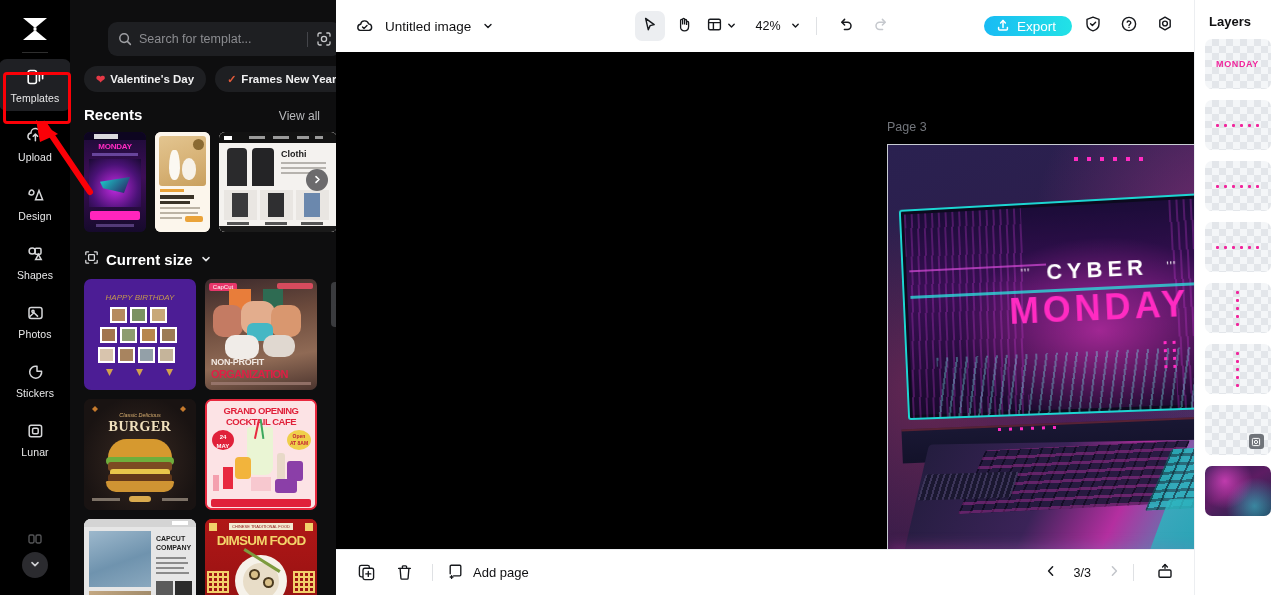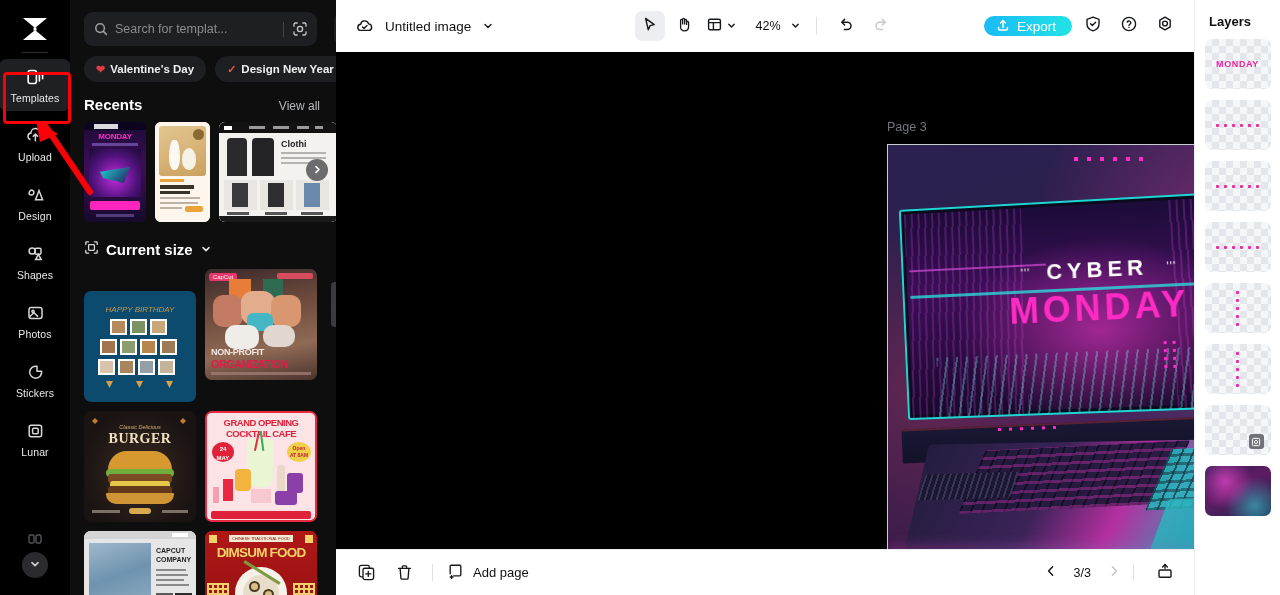--- a/index.html
+++ b/index.html
@@ -42,21 +42,21 @@
     position: absolute; left: 3px; top: 72px; width: 68px; height: 52px;
     border: 3px solid #fb0007; border-radius: 4px; pointer-events: none; z-index: 40;
   }
   .annot-arrow { position: absolute; left: 22px; top: 118px; width: 80px; height: 78px; z-index: 40; pointer-events: none;}
 
   
   .panel {
     width: 266px; height: 595px; flex: 0 0 266px;
     background: #0e0e0f; position: relative; overflow: hidden;
   }
-  .panel-search-row { display:flex; align-items:center; gap: 17px; padding: 12px 14px 0 14px; }
+  .panel-search-row { display:flex; align-items:center; gap: 17px; padding: 22px 14px 0 14px; margin-left: 24px; }
   .searchbox {
     flex: 1; height: 34px; background: #1e1f22; border-radius: 9px;
     display:flex; align-items:center; padding: 0 9px; gap: 7px;
   }
   .searchbox .sq { width:15px; height:15px; flex:0 0 15px; display:flex; align-items:center;justify-content:center;}
   .searchbox input {
     flex:1; background: transparent; border: 0; outline: none;
     color: #d7d7d9; font-size: 12.5px; font-family: "Liberation Sans", sans-serif;
   }
   .searchbox input::placeholder { color: #8b8c90; }
@@ -302,21 +302,21 @@
       </div>
     </div>
 
     <div class="chips">
       <div class="chip">
         <span style="color:#e63946;font-size:11px;">❤</span>
         <span>Valentine's Day</span>
       </div>
       <div class="chip">
         <span style="color:#e05a3a;font-size:11px;">✓</span>
-        <span>Design New Year</span>
+        <span>Frames New Year</span>
       </div>
     </div>
 
     <div class="sec-head">
       <span class="sec-title">Recents</span>
       <span class="sec-link">View all</span>
     </div>
 
     <div class="recents-row">
 
@@ -392,21 +392,21 @@
       <span class="cs-title">Current size</span>
       <span>
         <svg width="12" height="12" viewBox="0 0 12 12" fill="none" stroke="#e4e5e7" stroke-width="1.5" stroke-linecap="round" stroke-linejoin="round">
             <path d="M3 4.6 L6 7.6 L9 4.6"></path>
           </svg>
       </span>
     </div>
 
     <div class="grid">
 
-      <div class="gthumb" style="background:#0c4a6e;margin-top:22px;">
+      <div class="gthumb" style="background:#4c1d95;">
         <div class="tx" style="left:14px;top:14px;width:84px;height:9px;color:#c49a4e;font-size:8px;font-style:italic;text-align:center;">HAPPY BIRTHDAY</div>
         <div class="tx" style="left:26px;top:28px;width:17px;height:16px;background:#b58a5f;border:2px solid #fff;"></div>
         <div class="tx" style="left:46px;top:28px;width:17px;height:16px;background:#7b9262;border:2px solid #fff;"></div>
         <div class="tx" style="left:66px;top:28px;width:17px;height:16px;background:#c8a878;border:2px solid #fff;"></div>
         <div class="tx" style="left:16px;top:48px;width:17px;height:16px;background:#a2754e;border:2px solid #fff;"></div>
         <div class="tx" style="left:36px;top:48px;width:17px;height:16px;background:#8d9c6f;border:2px solid #fff;"></div>
         <div class="tx" style="left:56px;top:48px;width:17px;height:16px;background:#b7864c;border:2px solid #fff;"></div>
         <div class="tx" style="left:76px;top:48px;width:17px;height:16px;background:#9c7b55;border:2px solid #fff;"></div>
         <div class="tx" style="left:14px;top:68px;width:17px;height:16px;background:#d8c4ad;border:2px solid #fff;"></div>
         <div class="tx" style="left:34px;top:68px;width:17px;height:16px;background:#a8845f;border:2px solid #fff;"></div>

